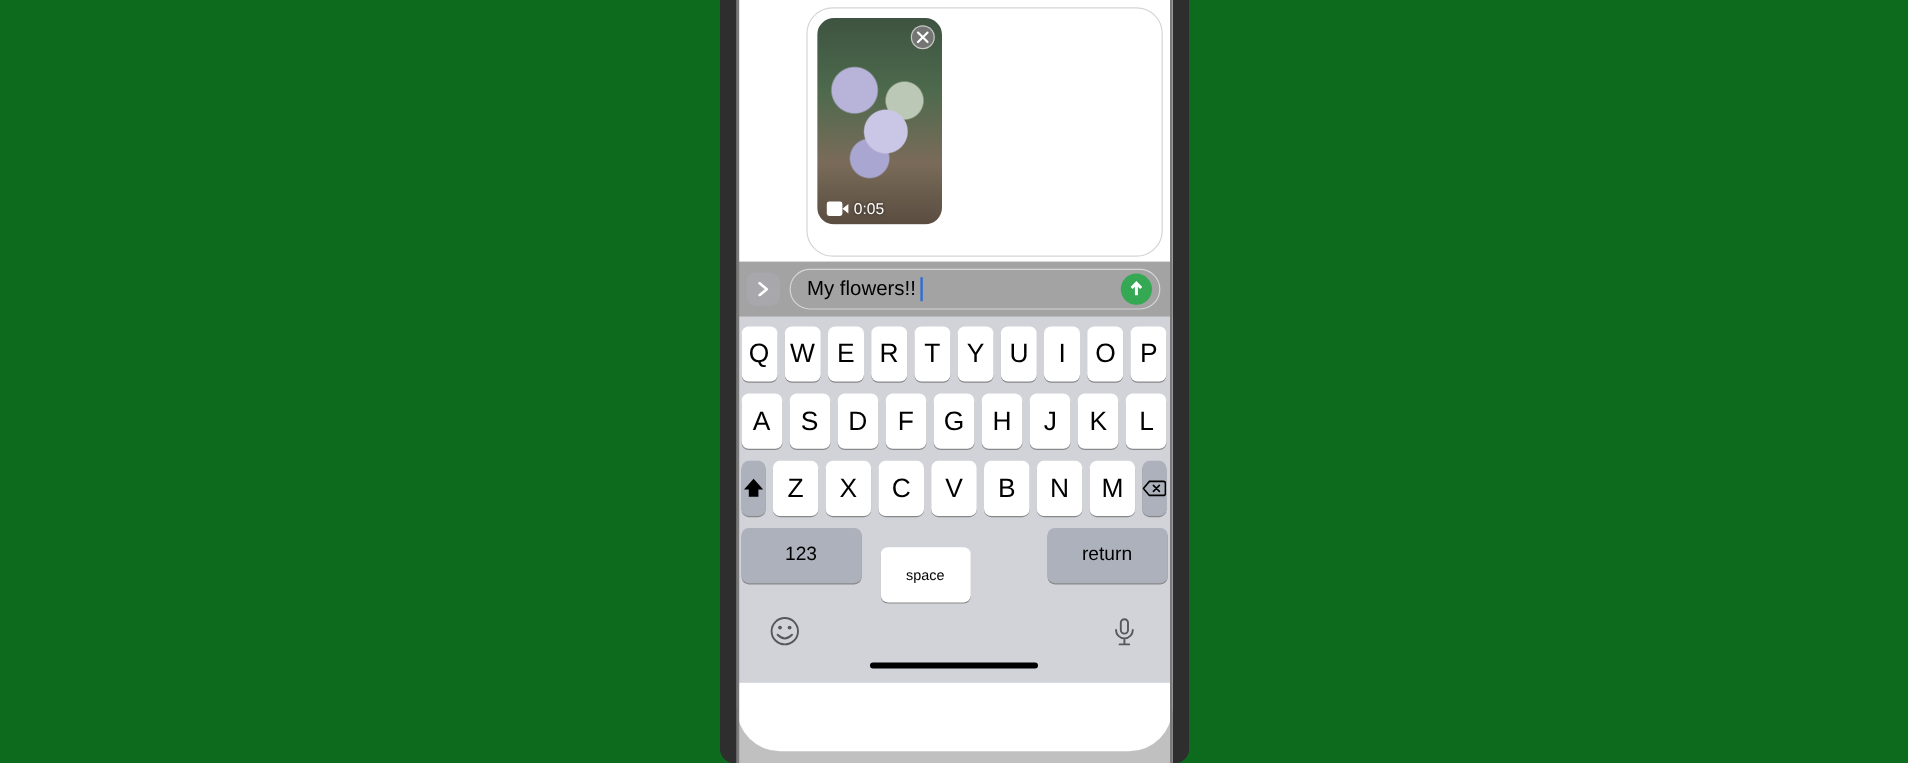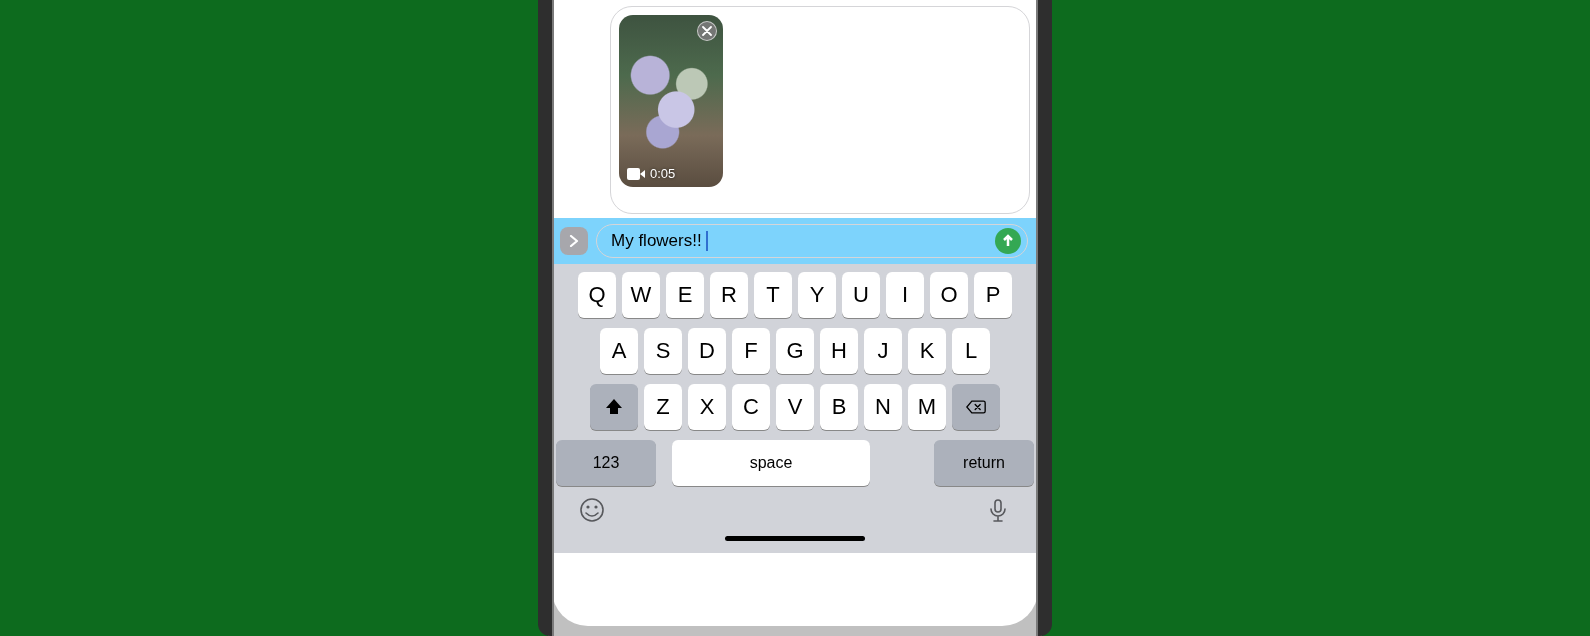--- a/index.html
+++ b/index.html
@@ -6,21 +6,21 @@
   body {
     width: 1590px;
     height: 636px;
     background: #0d6b1e;
     display: flex;
     justify-content: center;
     font-family: -apple-system, "Helvetica Neue", Arial, sans-serif;
     overflow: hidden;
   }
   .phone-frame {
-    width: 514px;
+    width: 391px;
     height: 636px;
     background: #c0c0c0;
     border-left: 14px solid #2e2e2e;
     border-right: 14px solid #2e2e2e;
     position: relative;
     display: flex;
     flex-direction: column;
     border-radius: 0 0 12px 12px;
     overflow: hidden;
   }
@@ -87,21 +87,21 @@
   .camcorder::after{
     content:""; position:absolute; right:0; top:2px;
     width:0;height:0;
     border-top:4px solid transparent;
     border-bottom:4px solid transparent;
     border-right:5px solid #fff;
   }
   .input-row {
     display:flex; align-items:center; gap:8px;
     padding:6px 10px 6px 8px;
-    background:#7dd3fc;
+    background:#a3a3a3;
   }
   .expand-btn {
     width:28px; height:28px; border-radius:8px;
     background:#a7a7ac;
     display:flex; align-items:center; justify-content:center;
     color:#fff;
   }
   .expand-btn svg{width:12px;height:12px;}
   .text-pill {
     flex:1; height:34px;
@@ -133,21 +133,21 @@
     box-shadow:0 1px 0 #888;
     height:46px; width:38px;
     display:flex; align-items:center; justify-content:center;
     font-size:22px; color:#000;
   }
   .key.fn { background:#acb1bb; width:48px; }
   .key.fn svg{width:20px;height:20px;}
   .row3 { padding:0 2px; }
   .bottom-row{gap:16px; margin-bottom:0;}
   .key.num{background:#acb1bb;width:100px;font-size:16px;}
-  .key.space{flex:1;font-size:16px;}
+  .key.space{flex:1;font-size:12px;margin-top:16px;}
   .key.return{background:#acb1bb;width:100px;font-size:16px;margin-left:48px;}
   .kb-footer{
     display:flex; justify-content:space-between;
     padding:10px 22px 2px;
   }
   .kb-footer .ficon{width:28px;height:28px;color:#57585c;}
   .home-indicator{
     width:140px;height:5px;background:#000;border-radius:3px;
     margin:10px auto 8px;
   }

